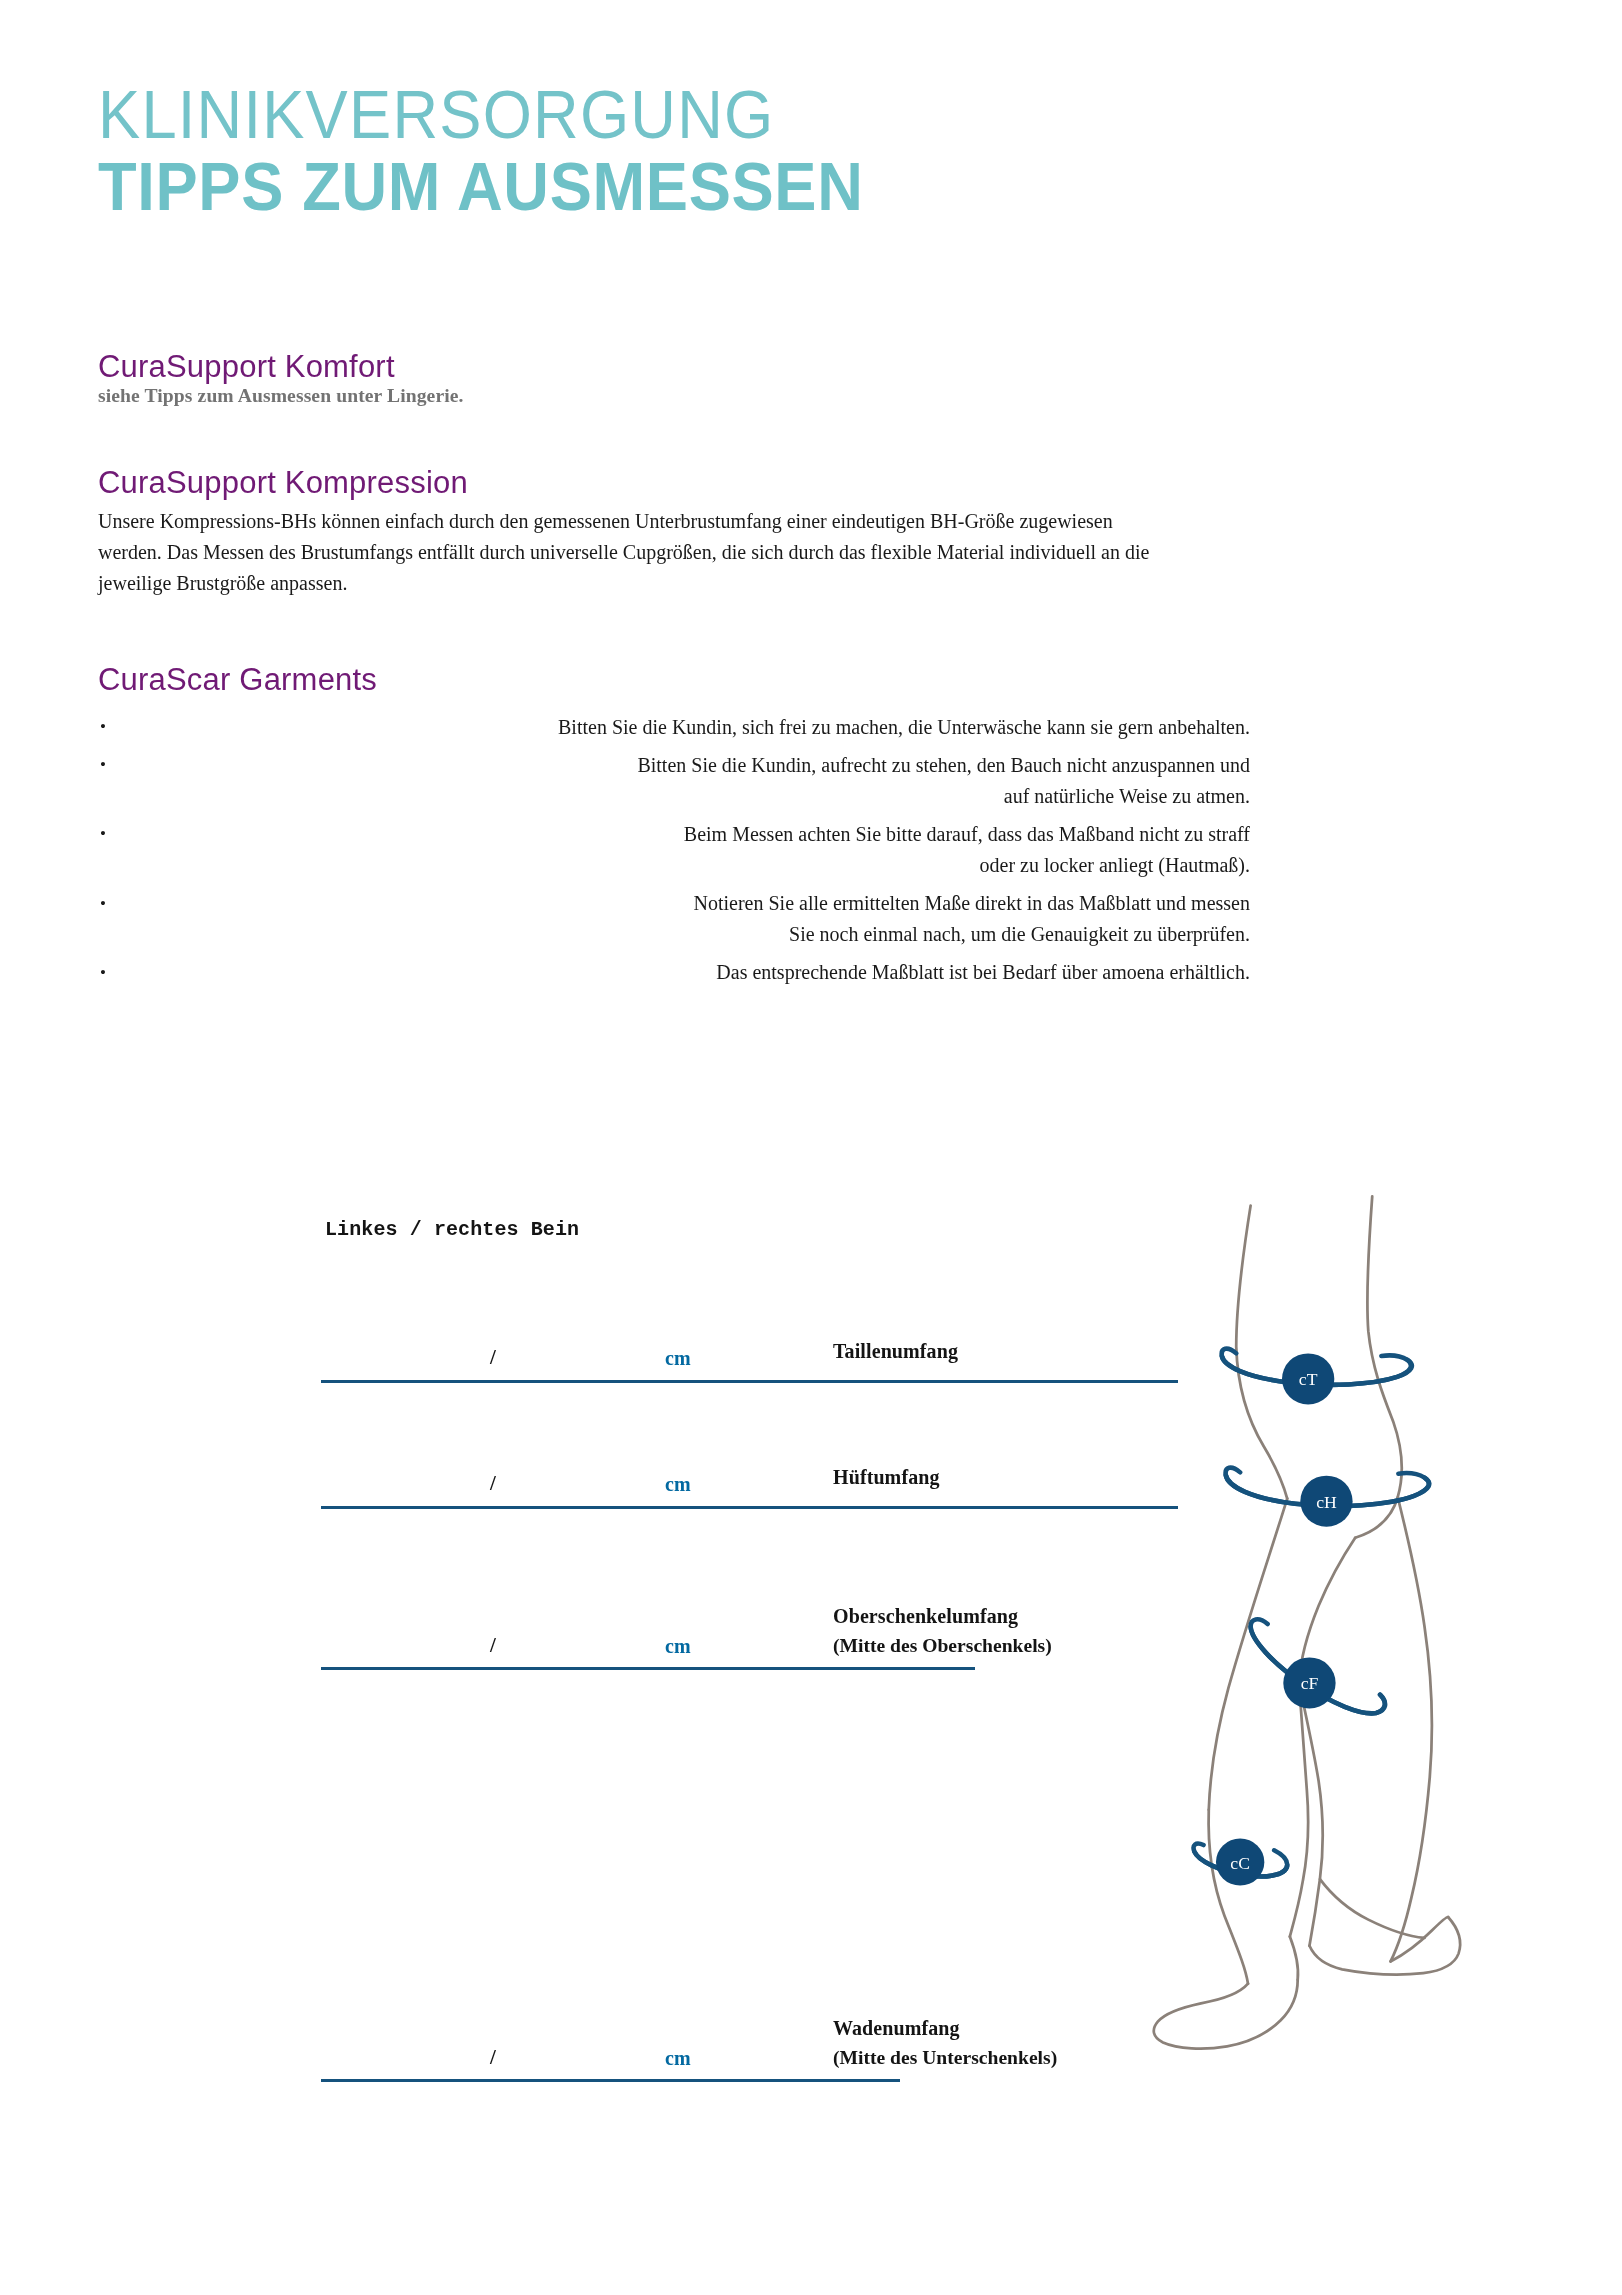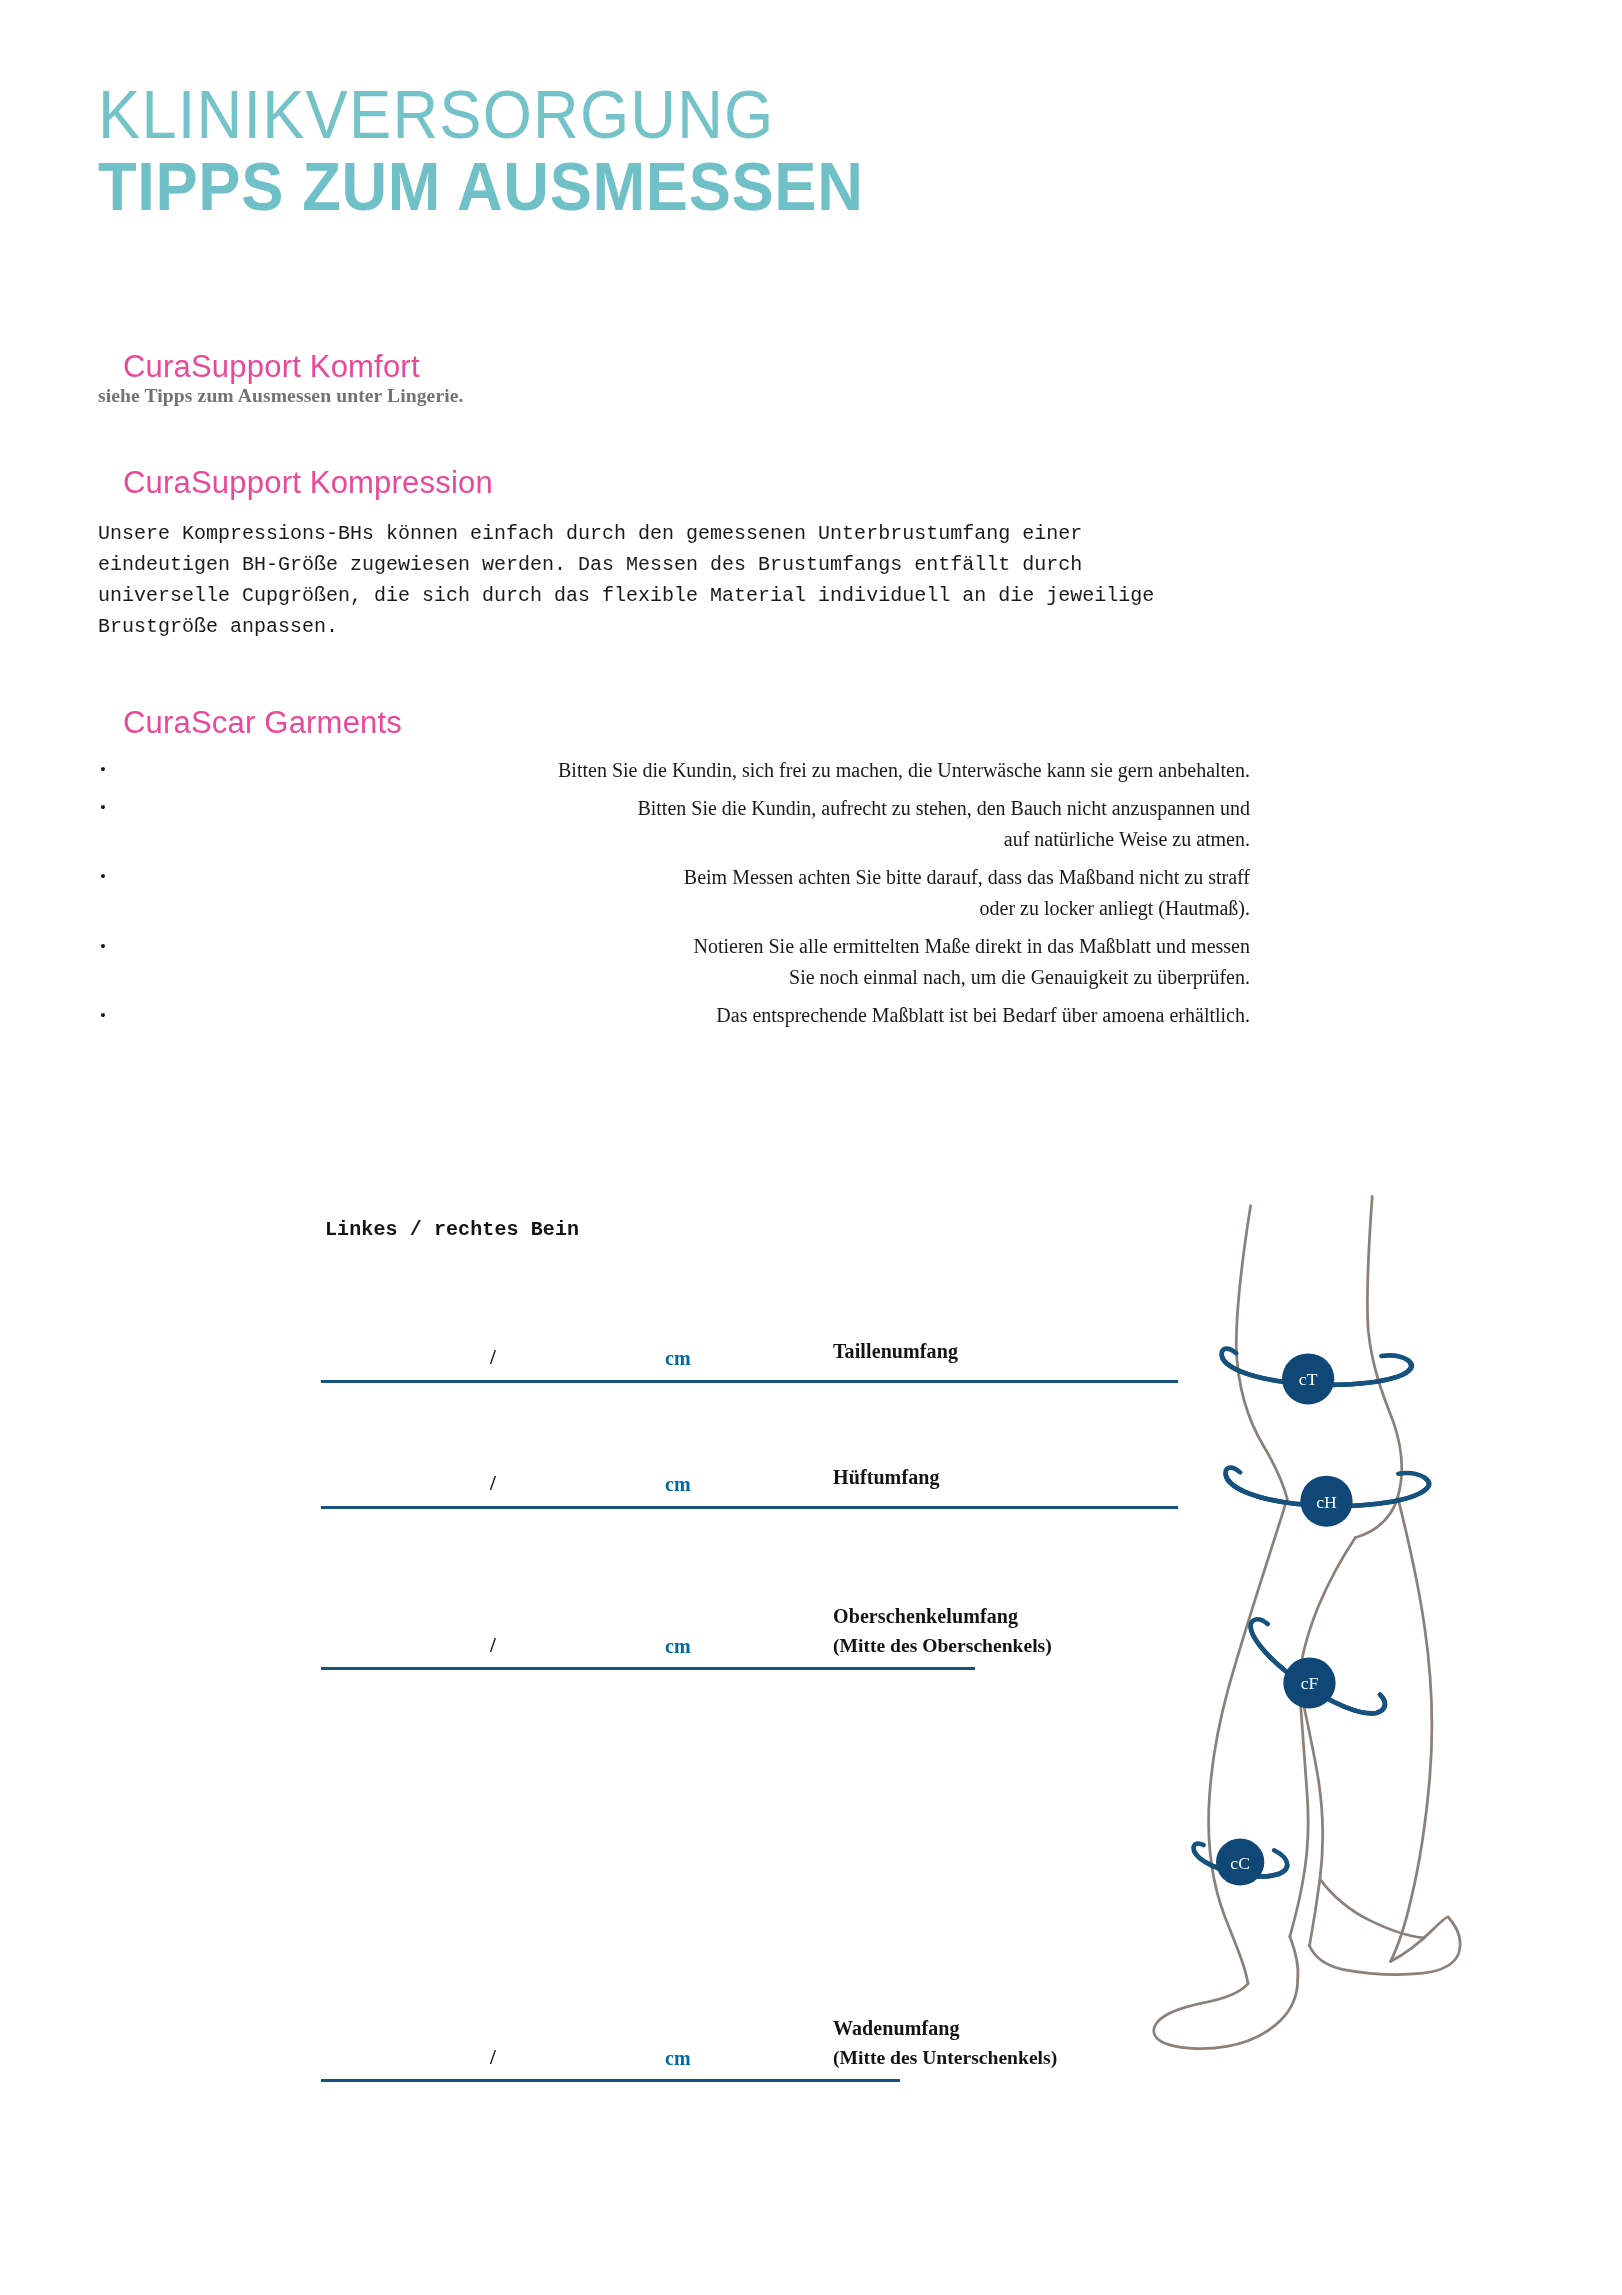--- a/index.html
+++ b/index.html
@@ -57,41 +57,40 @@
     position: absolute;
     left: 98px;
     top: 350px;
     width: 1152px;
   }
 
   .sec-heading {
     font-family: "Liberation Sans Narrow", "Liberation Sans", sans-serif;
     font-size: 31px;
     font-weight: 400;
-    color: #ec4899;
+    color: #701a75;
     letter-spacing: 0.2px;
     line-height: 1.1;
-    margin-left: 25px;
   }
 
   .bold-note {
     font-family: "Liberation Serif", serif;
     font-weight: 700;
     font-size: 19.6px;
     color: #737373;
     letter-spacing: 0.1px;
     margin-top: 1px;
   }
 
   .paragraph {
-    font-family: Liberation Mono, monospace;
+    font-family: Liberation Serif, serif;
     font-size: 20px;
     color: #1a1a1a;
     line-height: 31px;
-    margin-top: 18px;
+    margin-top: 6px;
     width: 1060px;
   }
 
   .gap-1 { height: 59px; }
   .gap-2 { height: 64px; }
 
   ul.tips {
     list-style: none;
     margin: 14.4px 0 0 0;
     padding: 0;

